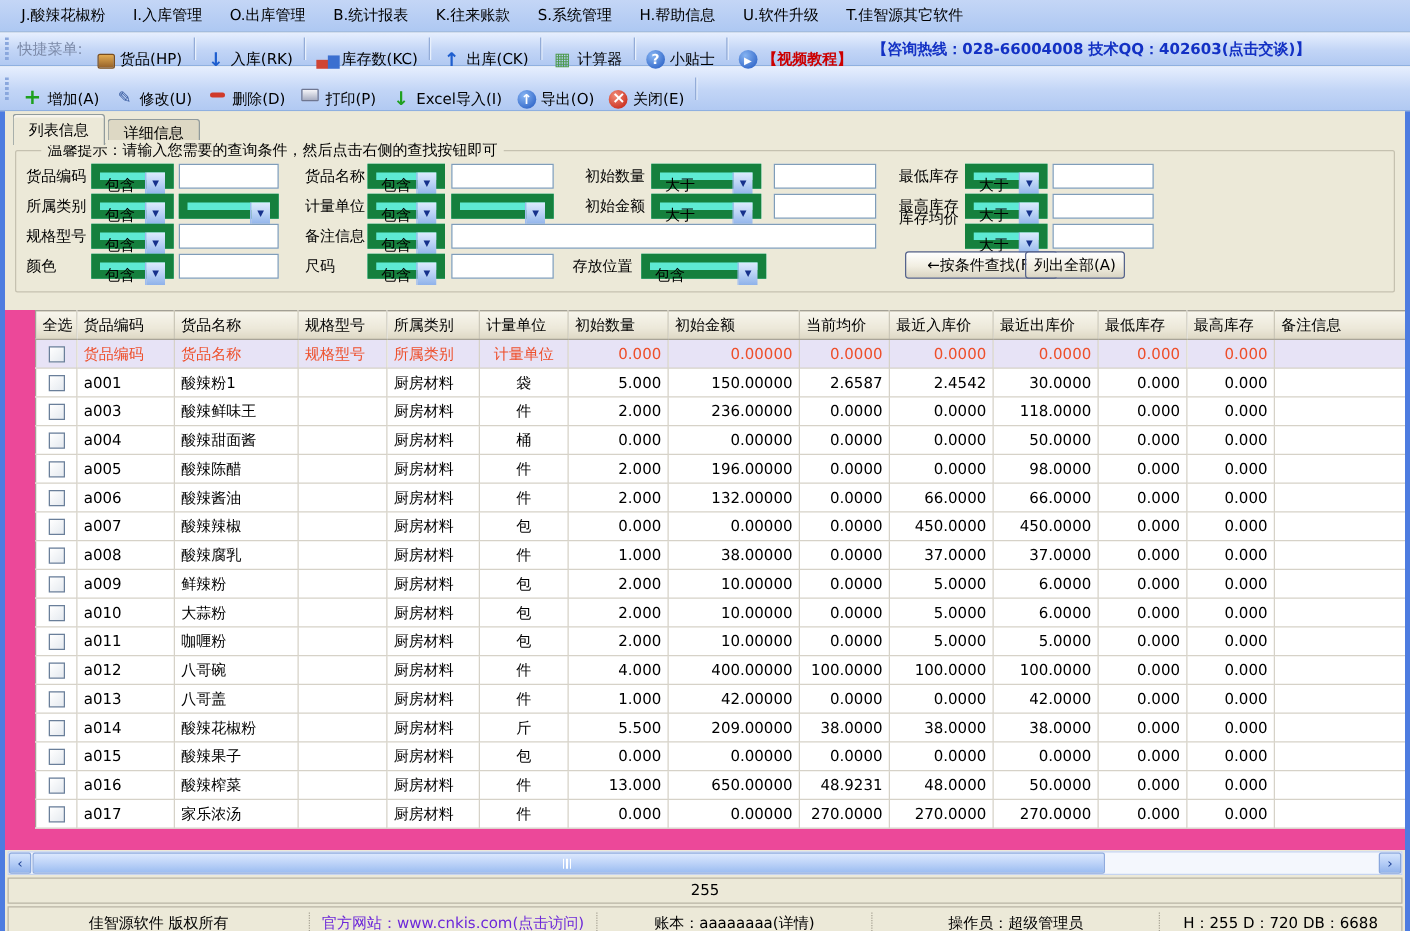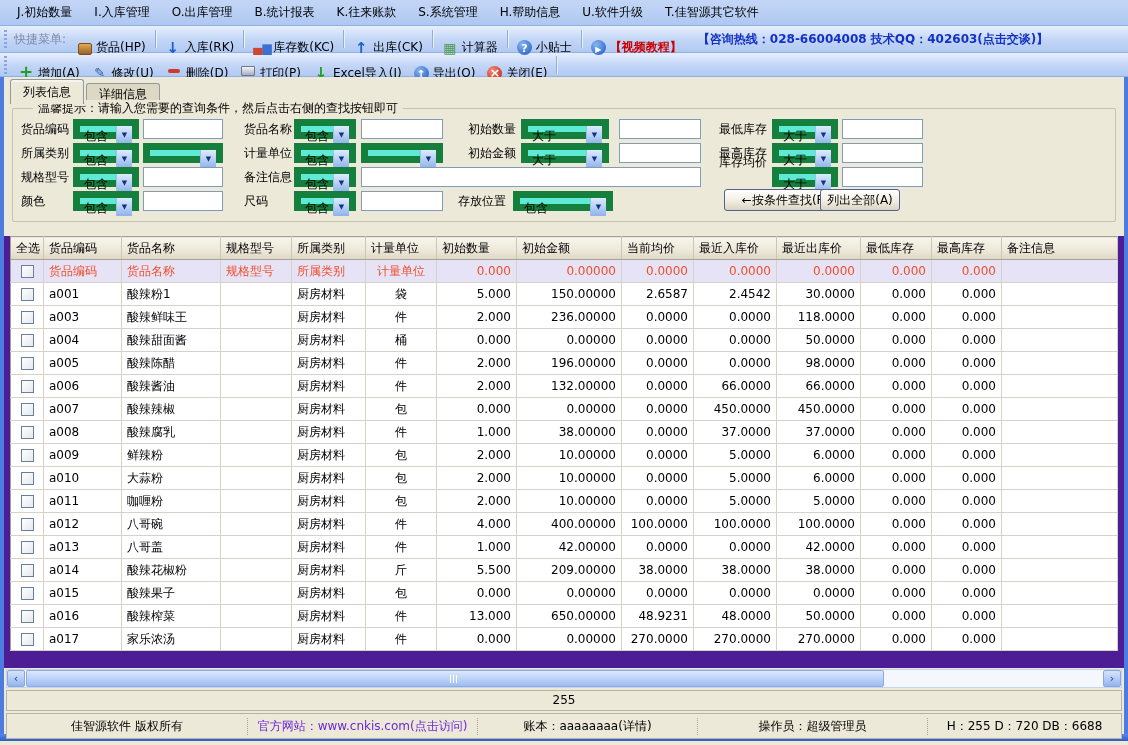--- a/index.html
+++ b/index.html
@@ -18,21 +18,21 @@
   }
   .menu-item { padding:3px 11px; cursor:default; white-space:nowrap; }
 
   
   .toolbar {
     display:flex; align-items:center;
     background:linear-gradient(180deg,#e7effe,#c2d5f6 55%,#b1c9f2);
     border-bottom:1px solid #8fb0e0;
   }
   .toolbar.quick { height:27px; }
-  .toolbar.actions { height:24px; }
+  .toolbar.actions { height:36px; }
   .grip { width:3px; height:18px; margin:0 5px 0 4px;
     background:repeating-linear-gradient(180deg,#8aa7dd 0 2px,rgba(0,0,0,0) 2px 4px); }
   .qt-label { color:#7c8aa8; margin:0 6px 0 2px; white-space:nowrap; }
   .tb-btn { display:flex; align-items:center; padding:2px 6px; white-space:nowrap; cursor:default;margin-top:17px; }
   .vsep { width:1px; height:18px; background:#93acd8; margin:0 3px; box-shadow:1px 0 0 #e8f0fc; }
 
   
   .ti { display:inline-block; width:16px; height:16px; line-height:16px; text-align:center;
         margin-right:4px; font-size:13px; position:relative; }
   .ti-goods { width:14px; height:12px; margin-top:2px;
@@ -85,21 +85,21 @@
   .combo .cbx-btn { position:absolute; right:0; top:0; width:16px; height:18px;
     background:linear-gradient(180deg,#dcebfe,#bcd4f6 45%,#8fb2ea); border-left:1px solid #9ebcf0;
     color:#16318c; font-size:7px; text-align:center; line-height:18px; }
   .tin { position:absolute; height:20px; border:1px solid #7f9db9; background:#fff;
     padding:0 3px; font:12px "DejaVu Sans",sans-serif; }
   .xpbtn { position:absolute; height:22px; border:1px solid #55638c; border-radius:3px;
     background:linear-gradient(180deg,#ffffff,#f1eee1 55%,#d9d4c2);
     font:12px "DejaVu Sans",sans-serif; white-space:nowrap; cursor:default; }
 
   
-  .table-wrap { height:432px; overflow:hidden; background:#4c1d95; padding-left:6px; }
+  .table-wrap { height:432px; overflow:hidden; background:#ec4899; padding-left:24px; }
   table.grid { border-collapse:collapse; table-layout:fixed; width:1108px; background:#fff;
     border:1px solid #a3a095; }
   .grid th { height:23px; background:linear-gradient(180deg,#f7f5ec,#ece8d9 60%,#ddd7c3);
     border-right:1px solid #cbc7b8; border-bottom:1px solid #a8a498;
     font-weight:normal; text-align:left; padding:0 5px; white-space:nowrap; overflow:hidden; cursor:default; }
   .grid th:first-child { text-align:center; }
   .grid td { height:23px; border-right:1px solid #d6d2c8; border-bottom:1px solid #d6d2c8;
     padding:0 5px; white-space:nowrap; overflow:hidden; background:#fff; }
   .grid td.sel { text-align:center; padding:0; }
   .grid td.num { text-align:right; }
@@ -130,21 +130,21 @@
   .f-copy { flex:0 0 240px; } .f-web { flex:0 0 230px; color:#6d28d9; cursor:pointer; }
   .f-acct { flex:0 0 220px; } .f-oper { flex:0 0 230px; } .f-stat { flex:1; }
 </style>
 </head>
 <body>
 
 <div class="window">
 
   <div class="menubar">
 
-  <div class="menu-item">J.初始数量</div>
+  <div class="menu-item">J.酸辣花椒粉</div>
       <div class="menu-item">I.入库管理</div>
       <div class="menu-item">O.出库管理</div>
       <div class="menu-item">B.统计报表</div>
       <div class="menu-item">K.往来账款</div>
       <div class="menu-item">S.系统管理</div>
       <div class="menu-item">H.帮助信息</div>
       <div class="menu-item">U.软件升级</div>
       <div class="menu-item">T.佳智源其它软件</div>
     </div>
 

